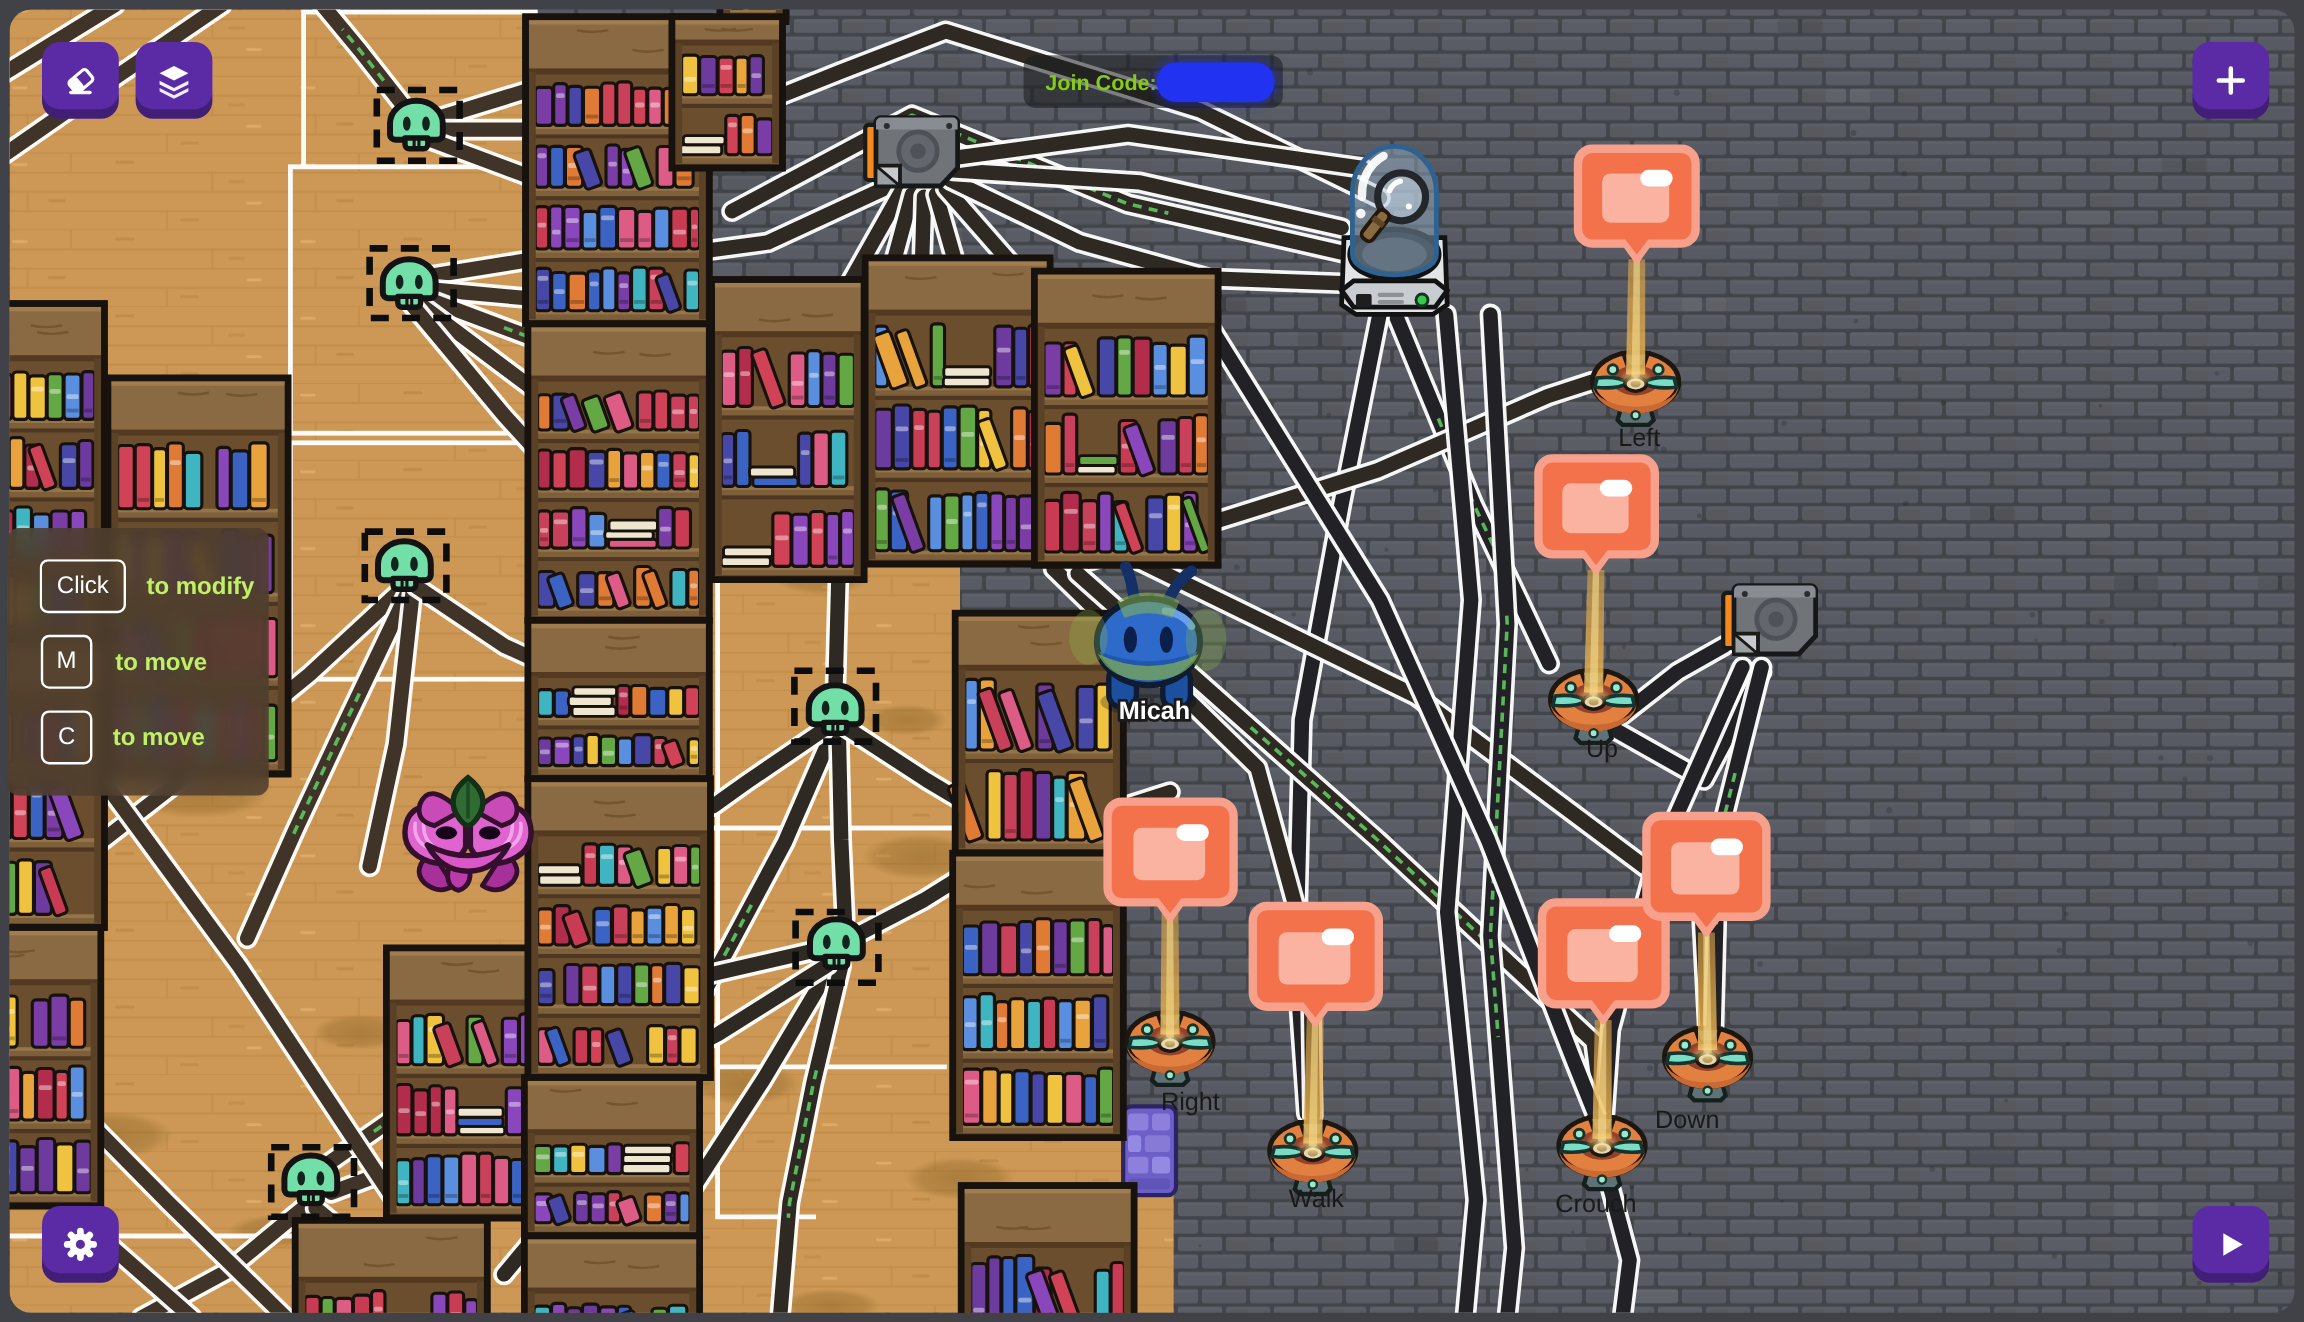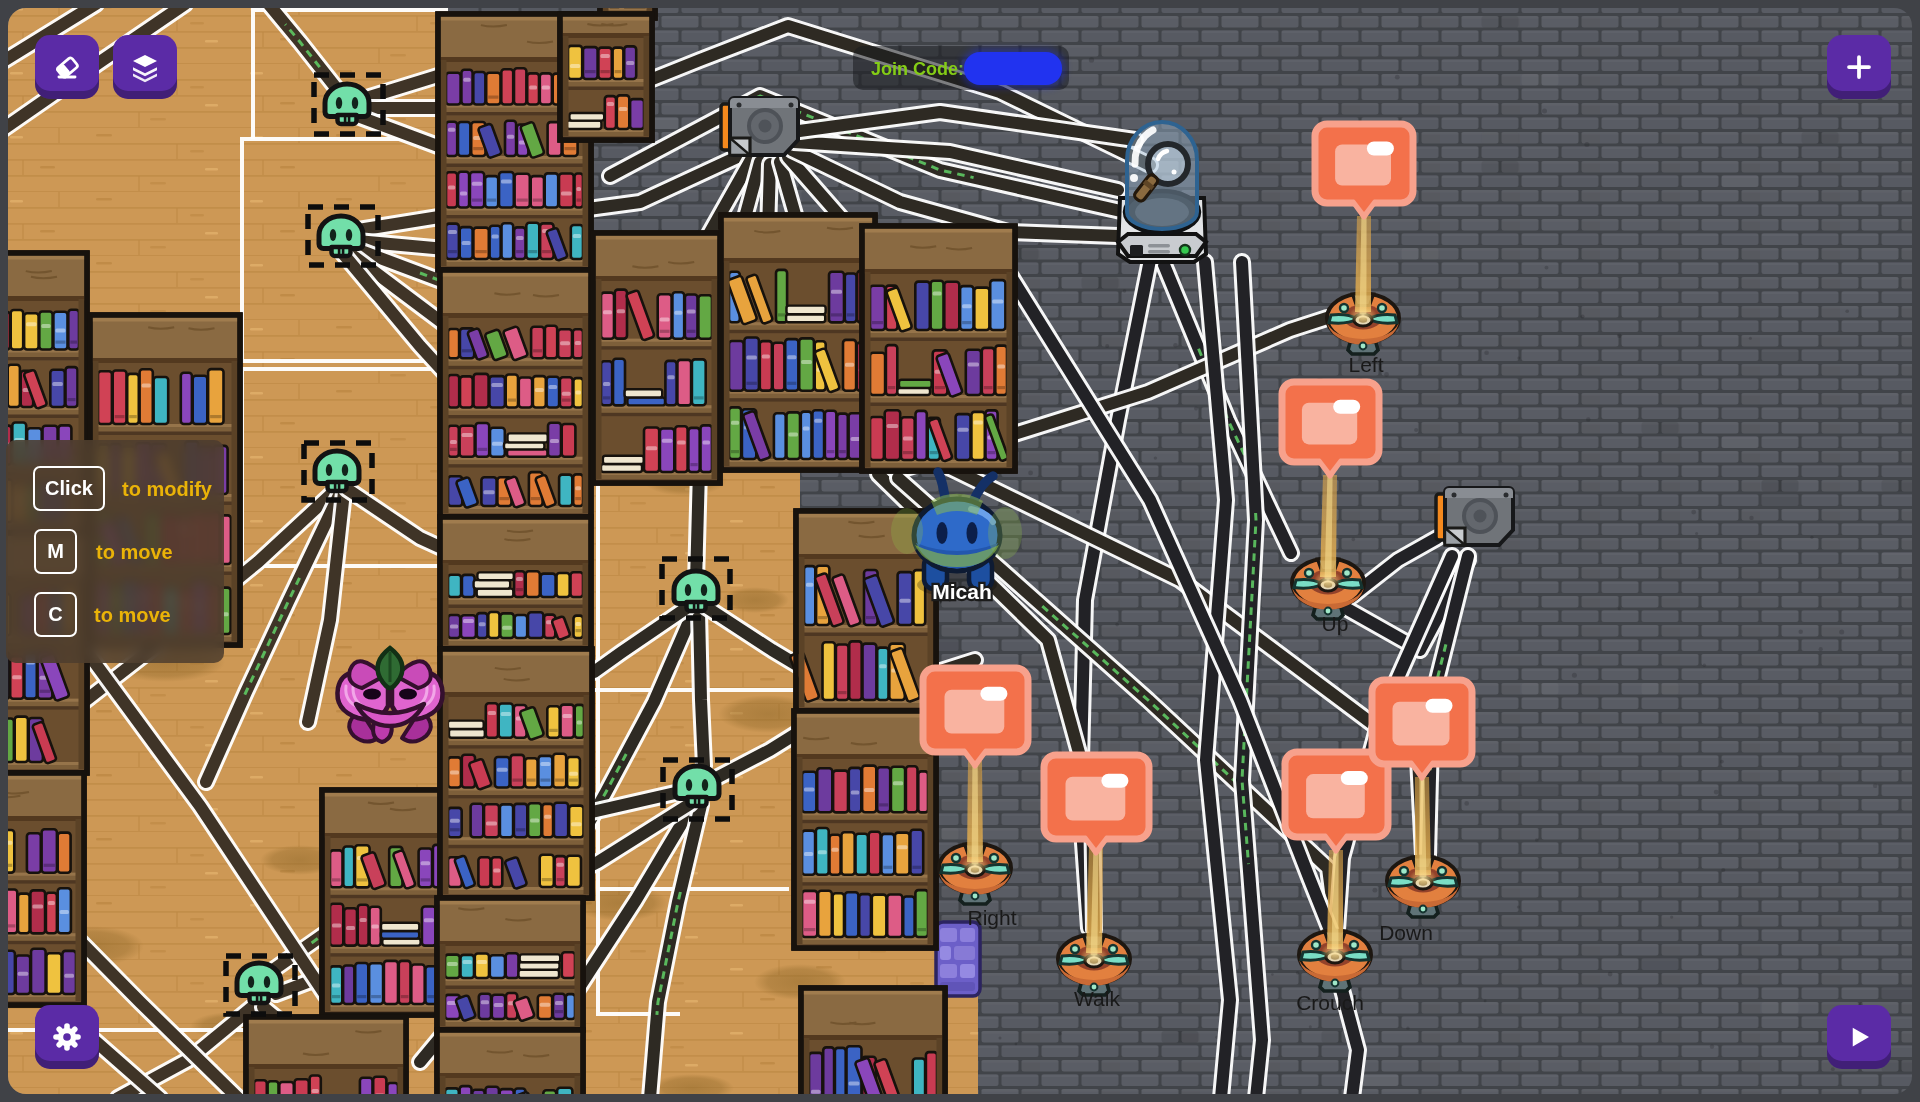--- a/index.html
+++ b/index.html
@@ -1,18 +1,18 @@
 <!DOCTYPE html>
 <html><head><meta charset="utf-8"><style>
 *{margin:0;padding:0;box-sizing:border-box}
 body{width:1920px;height:1102px;overflow:hidden;background:#404247;font-family:"Liberation Sans",sans-serif}
 #stage{position:relative;width:1920px;height:1102px;background:#404247}
 .pbtn{position:absolute;width:64px;height:64px;border-radius:15px;background:#5b2ba6;box-shadow:inset 0 -8px 0 rgba(0,0,0,0.28);display:flex;align-items:center;justify-content:center}
-.key{border:2.5px solid #fff;border-radius:7px;color:#fff;font-weight:700;font-size:20px;display:flex;align-items:center;justify-content:center;position:absolute}
-.tlab{position:absolute;color:#eab308;font-weight:700;font-size:20px}
+.key{border:2.5px solid #fff;border-radius:7px;color:#fff;font-weight:400;font-size:20px;display:flex;align-items:center;justify-content:center;position:absolute}
+.tlab{position:absolute;color:#bef264;font-weight:700;font-size:20px}
 </style></head>
 <body>
 <div id="stage">
 <svg width="1920" height="1102" viewBox="0 0 1920 1102" style="position:absolute;left:0;top:0">
 <defs>
 <clipPath id="map">
           <rect x="8" y="8" width="1904" height="1086" rx="18"></rect>
         </clipPath>
 <pattern id="brick" width="80" height="29" patternUnits="userSpaceOnUse">
   <rect width="80" height="29" fill="#414449"></rect>

